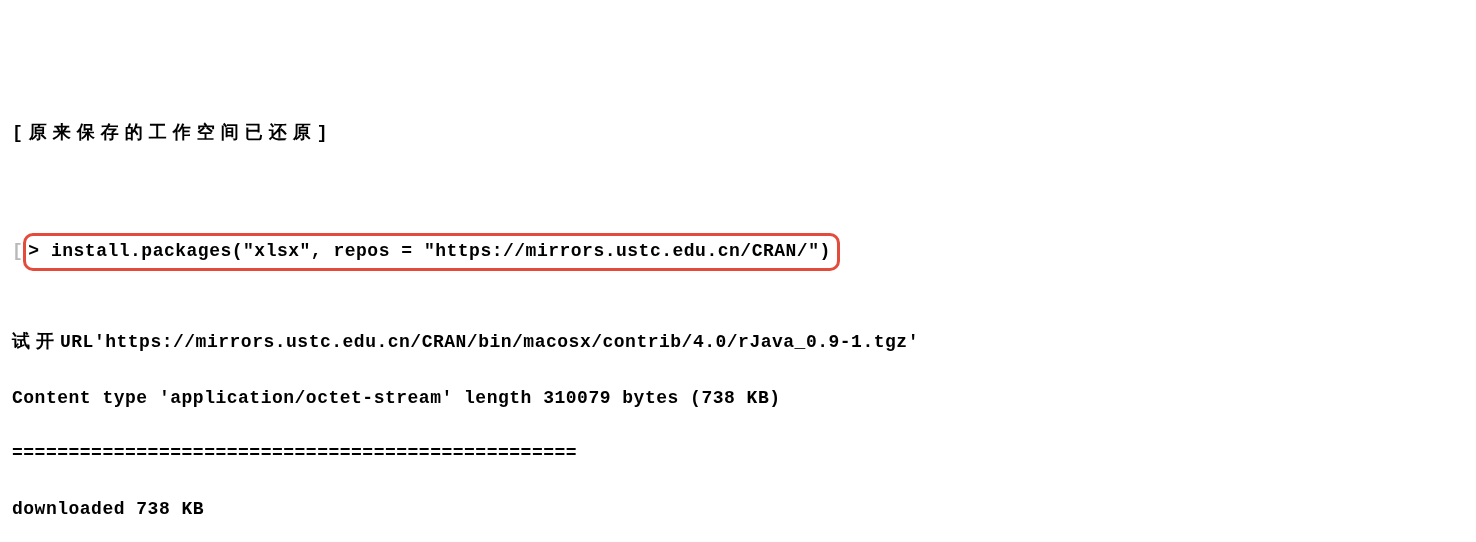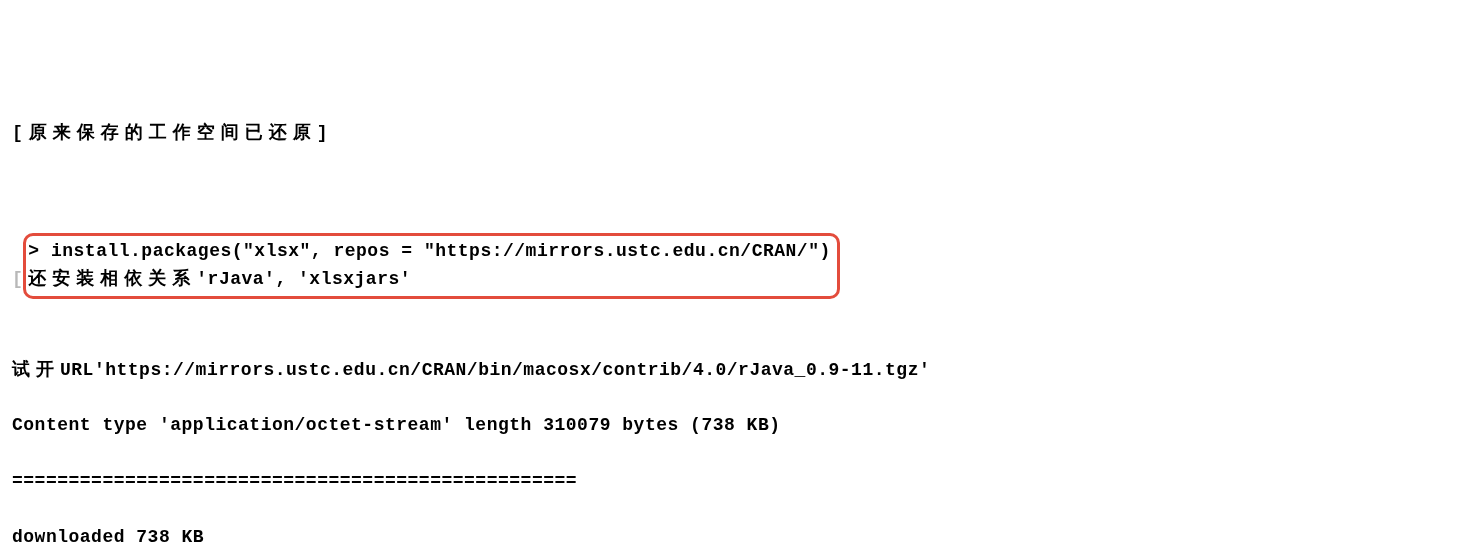--- a/index.html
+++ b/index.html
@@ -33,23 +33,23 @@
     font-weight: 600;
   }
 </style>
 </head>
 <body>
 
 
 
 <span class="line"><span class="cjk">[原来保存的工作空间已还原]</span></span>
 <span class="line"> </span>
-<span class="gutter">[</span><span class="highlight-box"><span class="line"><span>&gt; </span><span>install.packages("xlsx", repos = "https://mirrors.ustc.edu.cn/CRAN/")</span></span><span class="line"><span class="cjk">还安装相依关系</span><span>'rJava', 'xlsxjars'</span></span></span>
+<span class="gutter">[</span><span class="highlight-box"><span class="line"><span>&gt; </span><span>install.packages("xlsx", repos = "https://mirrors.ustc.edu.cn/CRAN/")</span></span></span>
 <span class="line"> </span>
-<span class="line"><span class="cjk">试开</span><span>URL</span><span>'https://mirrors.ustc.edu.cn/CRAN/bin/macosx/contrib/4.0/rJava_0.9-11.tgz'</span></span>
+<span class="line"><span class="cjk">试开</span><span>URL</span><span>'https://mirrors.ustc.edu.cn/CRAN/bin/macosx/contrib/4.0/rJava_0.9-1.tgz'</span></span>
 <span class="line">Content type 'application/octet-stream' length 310079 bytes (738 KB)</span>
 <span class="line">==================================================</span>
 <span class="line">downloaded 738 KB</span>
 
 
 
 
 
 
 

